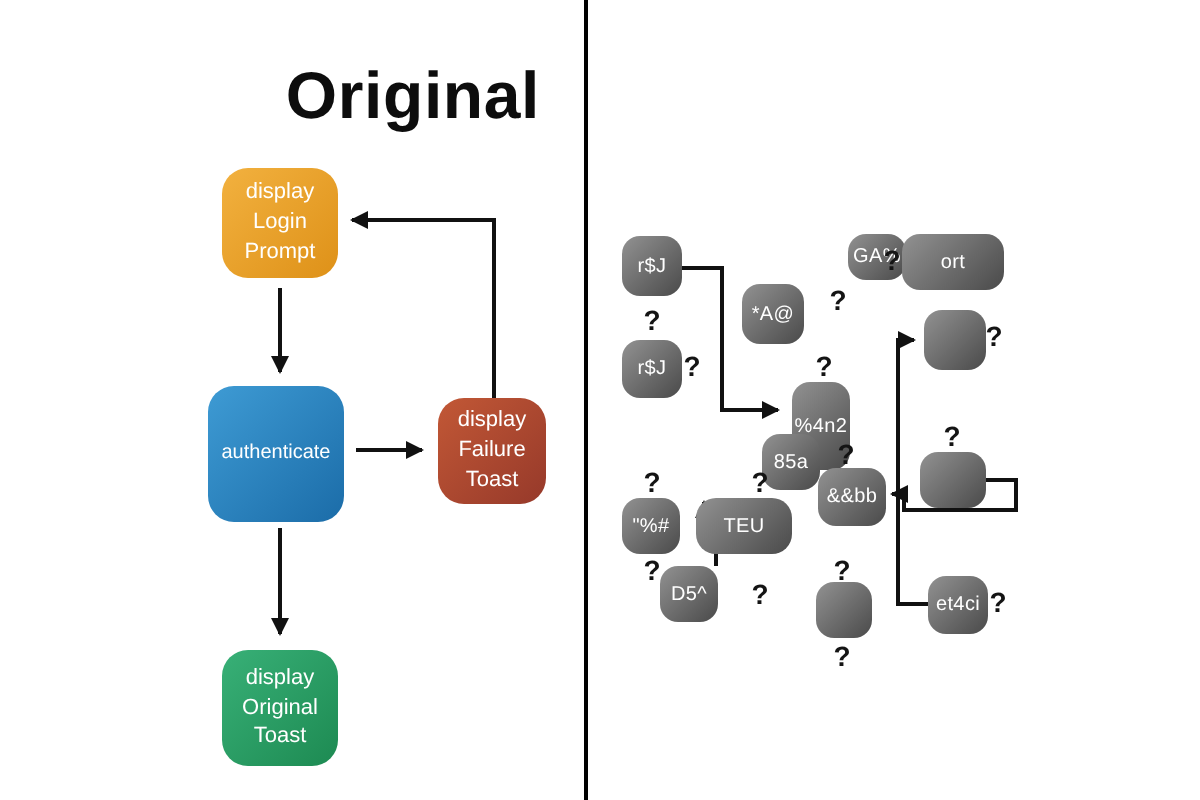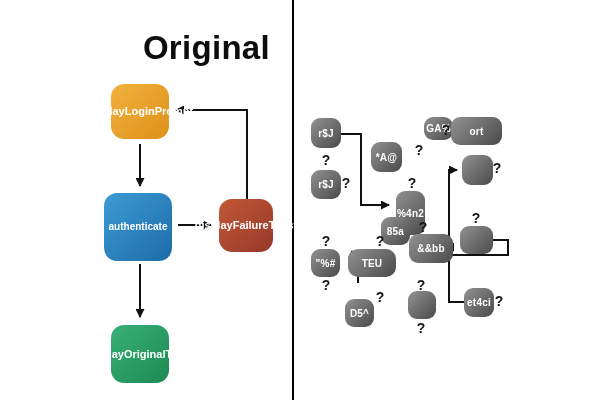--- a/index.html
+++ b/index.html
@@ -8,22 +8,22 @@
     font-family:"Liberation Sans", sans-serif;
   }
   .divider{position:absolute;top:0;width:2px;height:400px;background:#000;}
   .title{
     position:absolute;top:29px;font-size:33px;font-weight:800;color:#0d0d0d;
     text-align:right;letter-spacing:0.3px;
   }
   .title-original{left:110px;width:160px;}
   .title-obfuscated{left:330px;width:150px;}
   .node{
-    position:absolute;display:flex;flex-direction:row;align-items:center;justify-content:center;
-    color:#fff;font-weight:bold;text-align:center;box-sizing:border-box;
+    position:absolute;display:flex;flex-direction:column;align-items:center;justify-content:center;
+    color:#fff;font-weight:normal;text-align:center;box-sizing:border-box;
   }
   .node-original{border-radius:13px;font-size:11px;}
   .node-original .ln{line-height:1.35;}
   .node-obf{border-radius:9px;font-size:10px;letter-spacing:0.2px;}
   .q{
     position:absolute;transform:translate(-50%,-50%);
     font-size:14px;font-weight:800;color:#141414;
   }
   svg.edges{position:absolute;left:0;top:0;pointer-events:none;}
   svg.edges polyline{fill:none;stroke:#111;stroke-width:2;}
@@ -89,25 +89,25 @@
     </div>
     <div class="node node-obf" style="left: 337px; top: 217px; width: 29px; height: 28px; background: linear-gradient(135deg, rgb(146, 146, 146), rgb(74, 74, 74)); margin-left: 44px;">
       <span class="ln">85a</span>
     </div>
     <div class="node node-obf" style="left: 311px; top: 249px; width: 29px; height: 28px; background: linear-gradient(135deg, rgb(146, 146, 146), rgb(74, 74, 74));">
       <span class="ln">"%#</span>
     </div>
     <div class="node node-obf" style="left: 348px; top: 249px; width: 48px; height: 28px; background: linear-gradient(135deg, rgb(146, 146, 146), rgb(74, 74, 74)); border-radius: 10px;">
       <span class="ln">TEU</span>
     </div>
-    <div class="node node-obf" style="left: 409px; top: 234px; width: 44px; height: 29px; background: linear-gradient(135deg, rgb(146, 146, 146), rgb(74, 74, 74)); text-align: center;">
+    <div class="node node-obf" style="left: 409px; top: 234px; width: 34px; height: 29px; background: linear-gradient(135deg, rgb(146, 146, 146), rgb(74, 74, 74)); text-align: center;">
       <span class="ln">&amp;&amp;bb</span>
     </div>
     <div class="node node-obf" style="left: 460px; top: 226px; width: 33px; height: 28px; background: linear-gradient(135deg, rgb(146, 146, 146), rgb(74, 74, 74));"></div>
-    <div class="node node-obf" style="left: 345px; top: 283px; width: 29px; height: 28px; background: linear-gradient(135deg, rgb(146, 146, 146), rgb(74, 74, 74)); margin-top: 16px;">
+    <div class="node node-obf" style="left: 330px; top: 283px; width: 29px; height: 28px; background: linear-gradient(135deg, rgb(146, 146, 146), rgb(74, 74, 74));">
       <span class="ln">D5^</span>
     </div>
     <div class="node node-obf" style="left: 408px; top: 291px; width: 28px; height: 28px; background: linear-gradient(135deg, rgb(146, 146, 146), rgb(74, 74, 74));"></div>
     <div class="node node-obf" style="left: 464px; top: 288px; width: 30px; height: 29px; background: linear-gradient(135deg, rgb(146, 146, 146), rgb(74, 74, 74));">
       <span class="ln">et4ci</span>
     </div>
     <span class="q" style="left: 326px; top: 160px;">?</span>
     <span class="q" style="left: 346px; top: 183px;">?</span>
     <span class="q" style="left: 446px; top: 130px;">?</span>
     <span class="q" style="left: 419px; top: 150px;">?</span>

